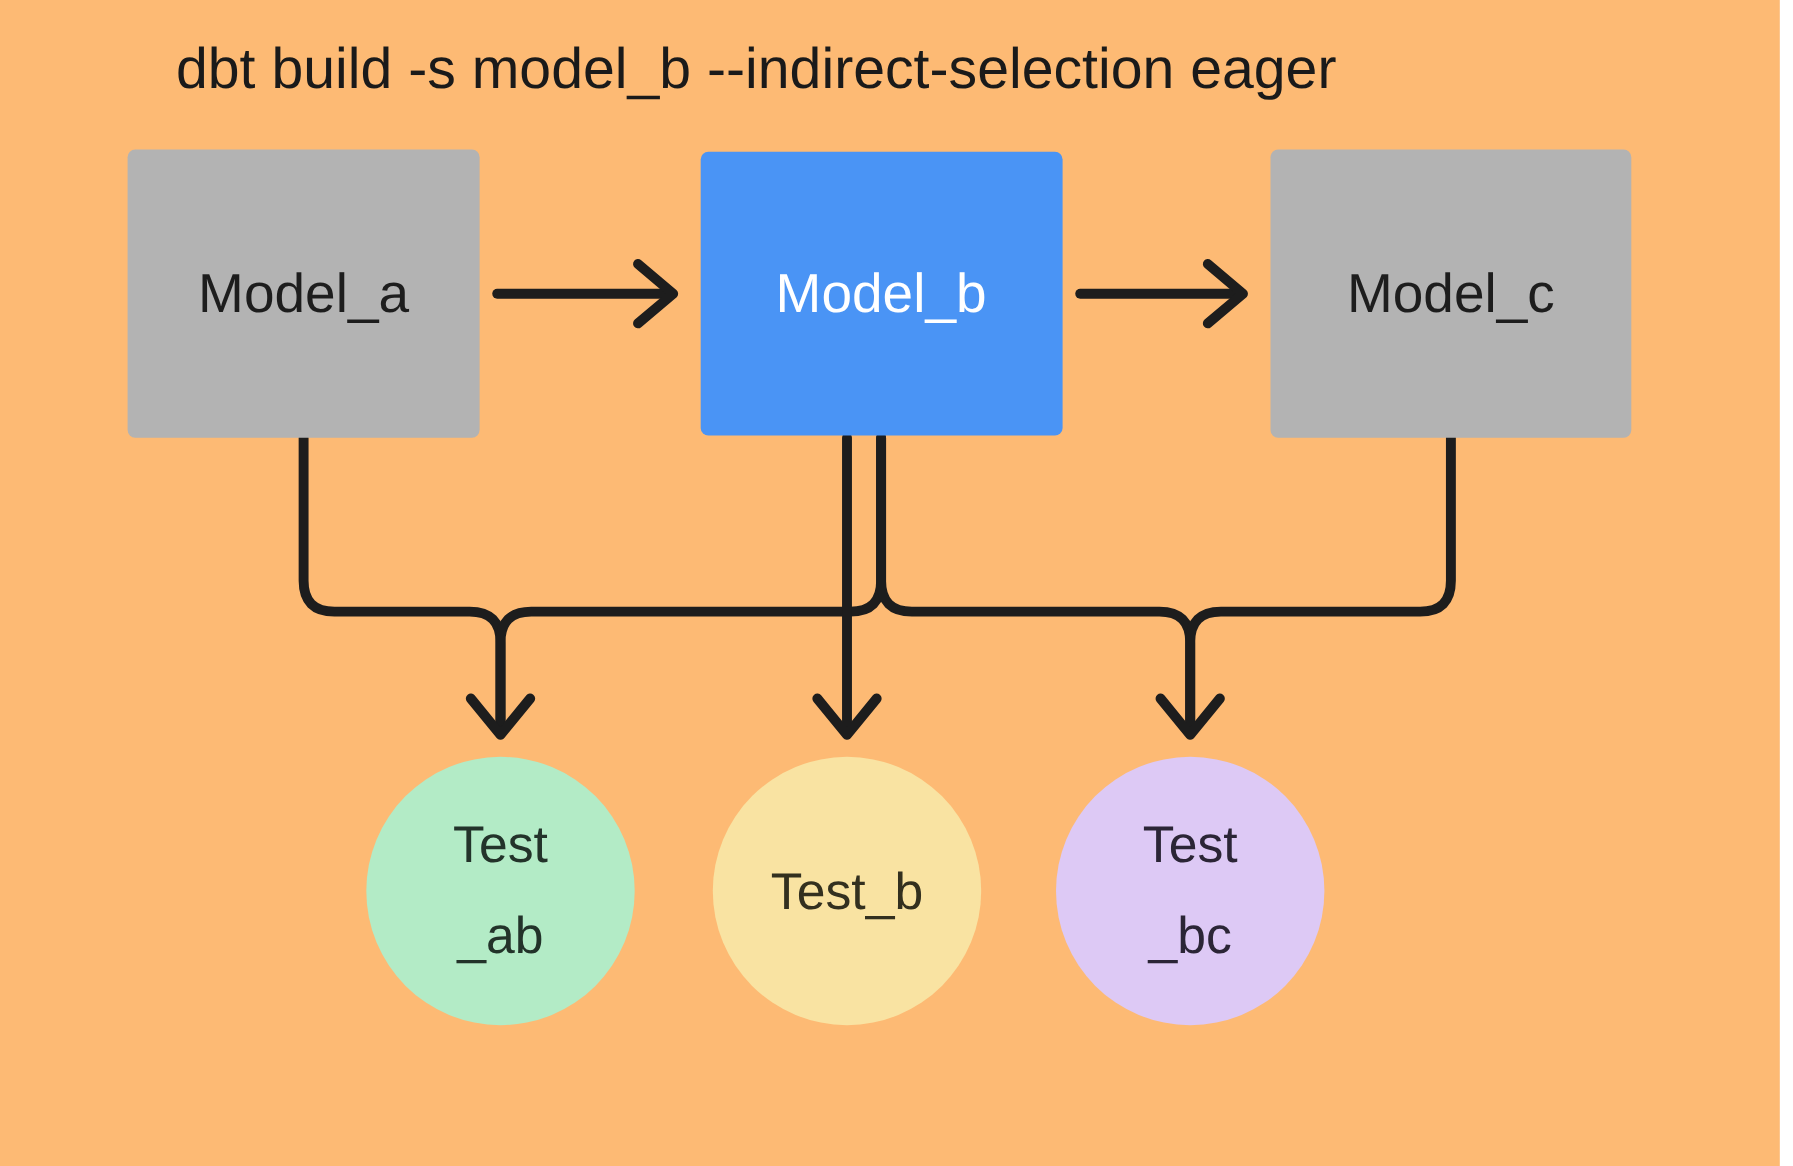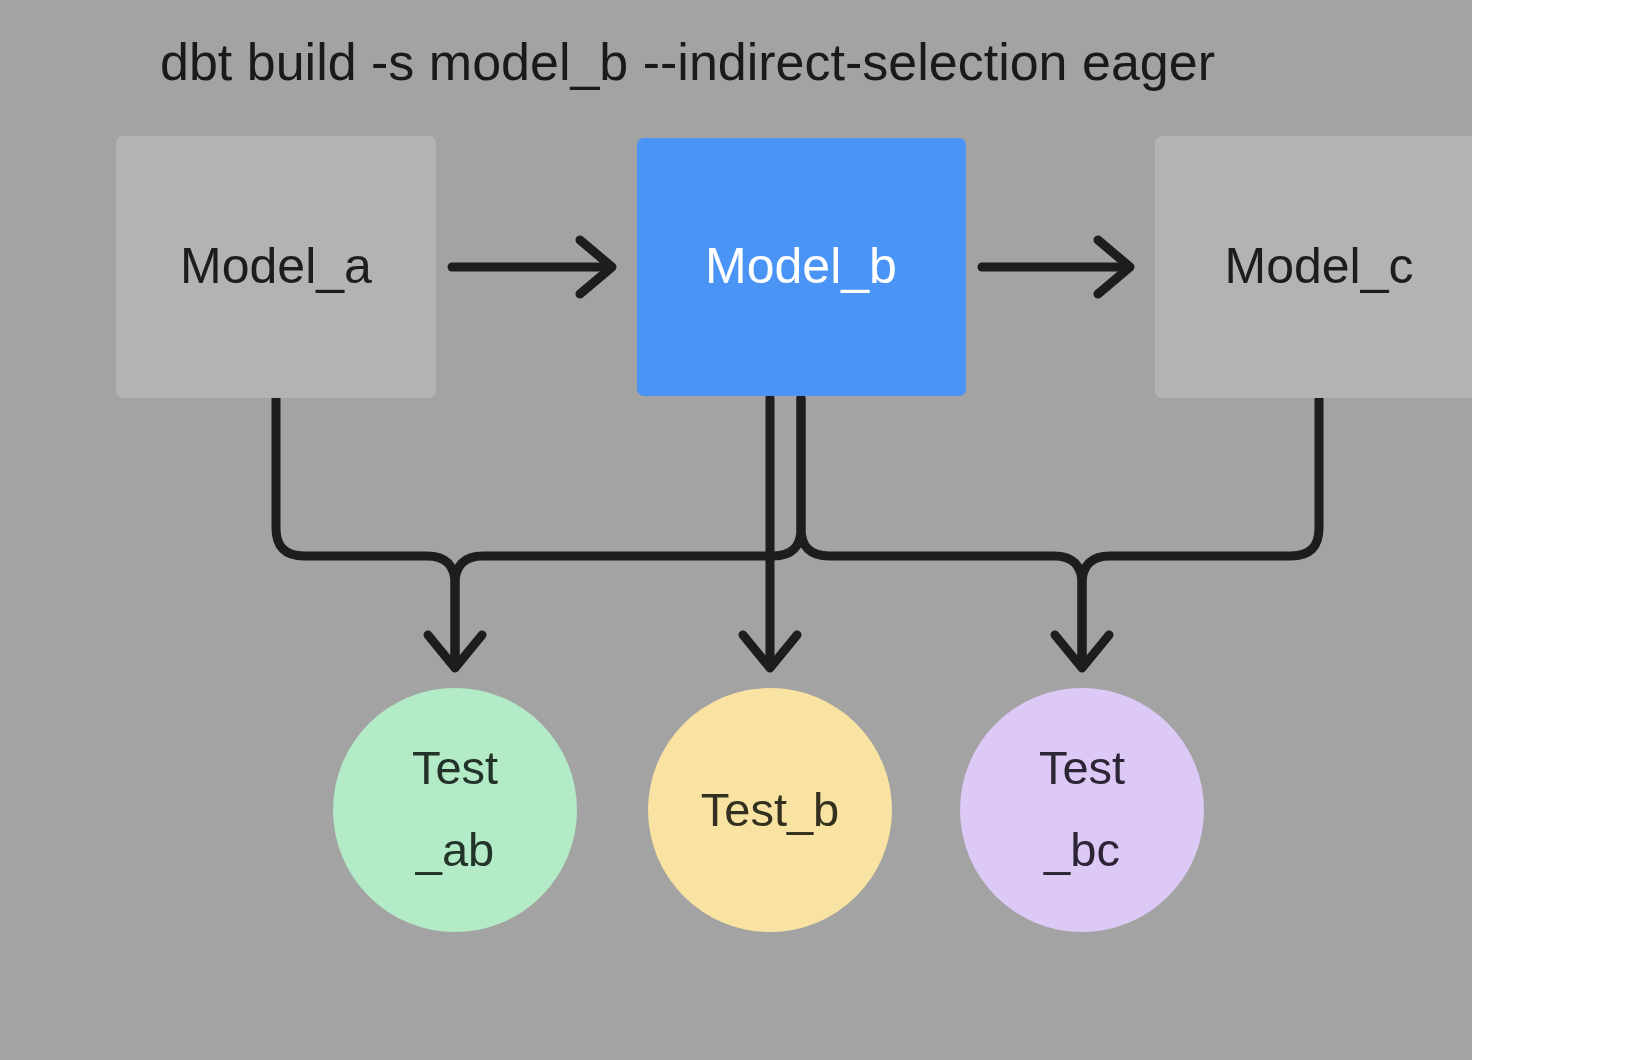--- a/index.html
+++ b/index.html
@@ -6,23 +6,23 @@
   html, body {
     margin: 0;
     padding: 0;
     background: #ffffff;
   }
   body {
     font-family: "Liberation Sans", sans-serif;
   }
   #canvas {
     position: relative;
-    width: 1472px;
+    width: 1618px;
     height: 1060px;
-    background: #a3a3a3;
+    background: #fdba74;
     overflow: hidden;
   }
   #diagram-svg {
     position: absolute;
     top: 0;
     left: 0;
     width: 1630px;
     height: 1060px;
   }
   .node-label {

